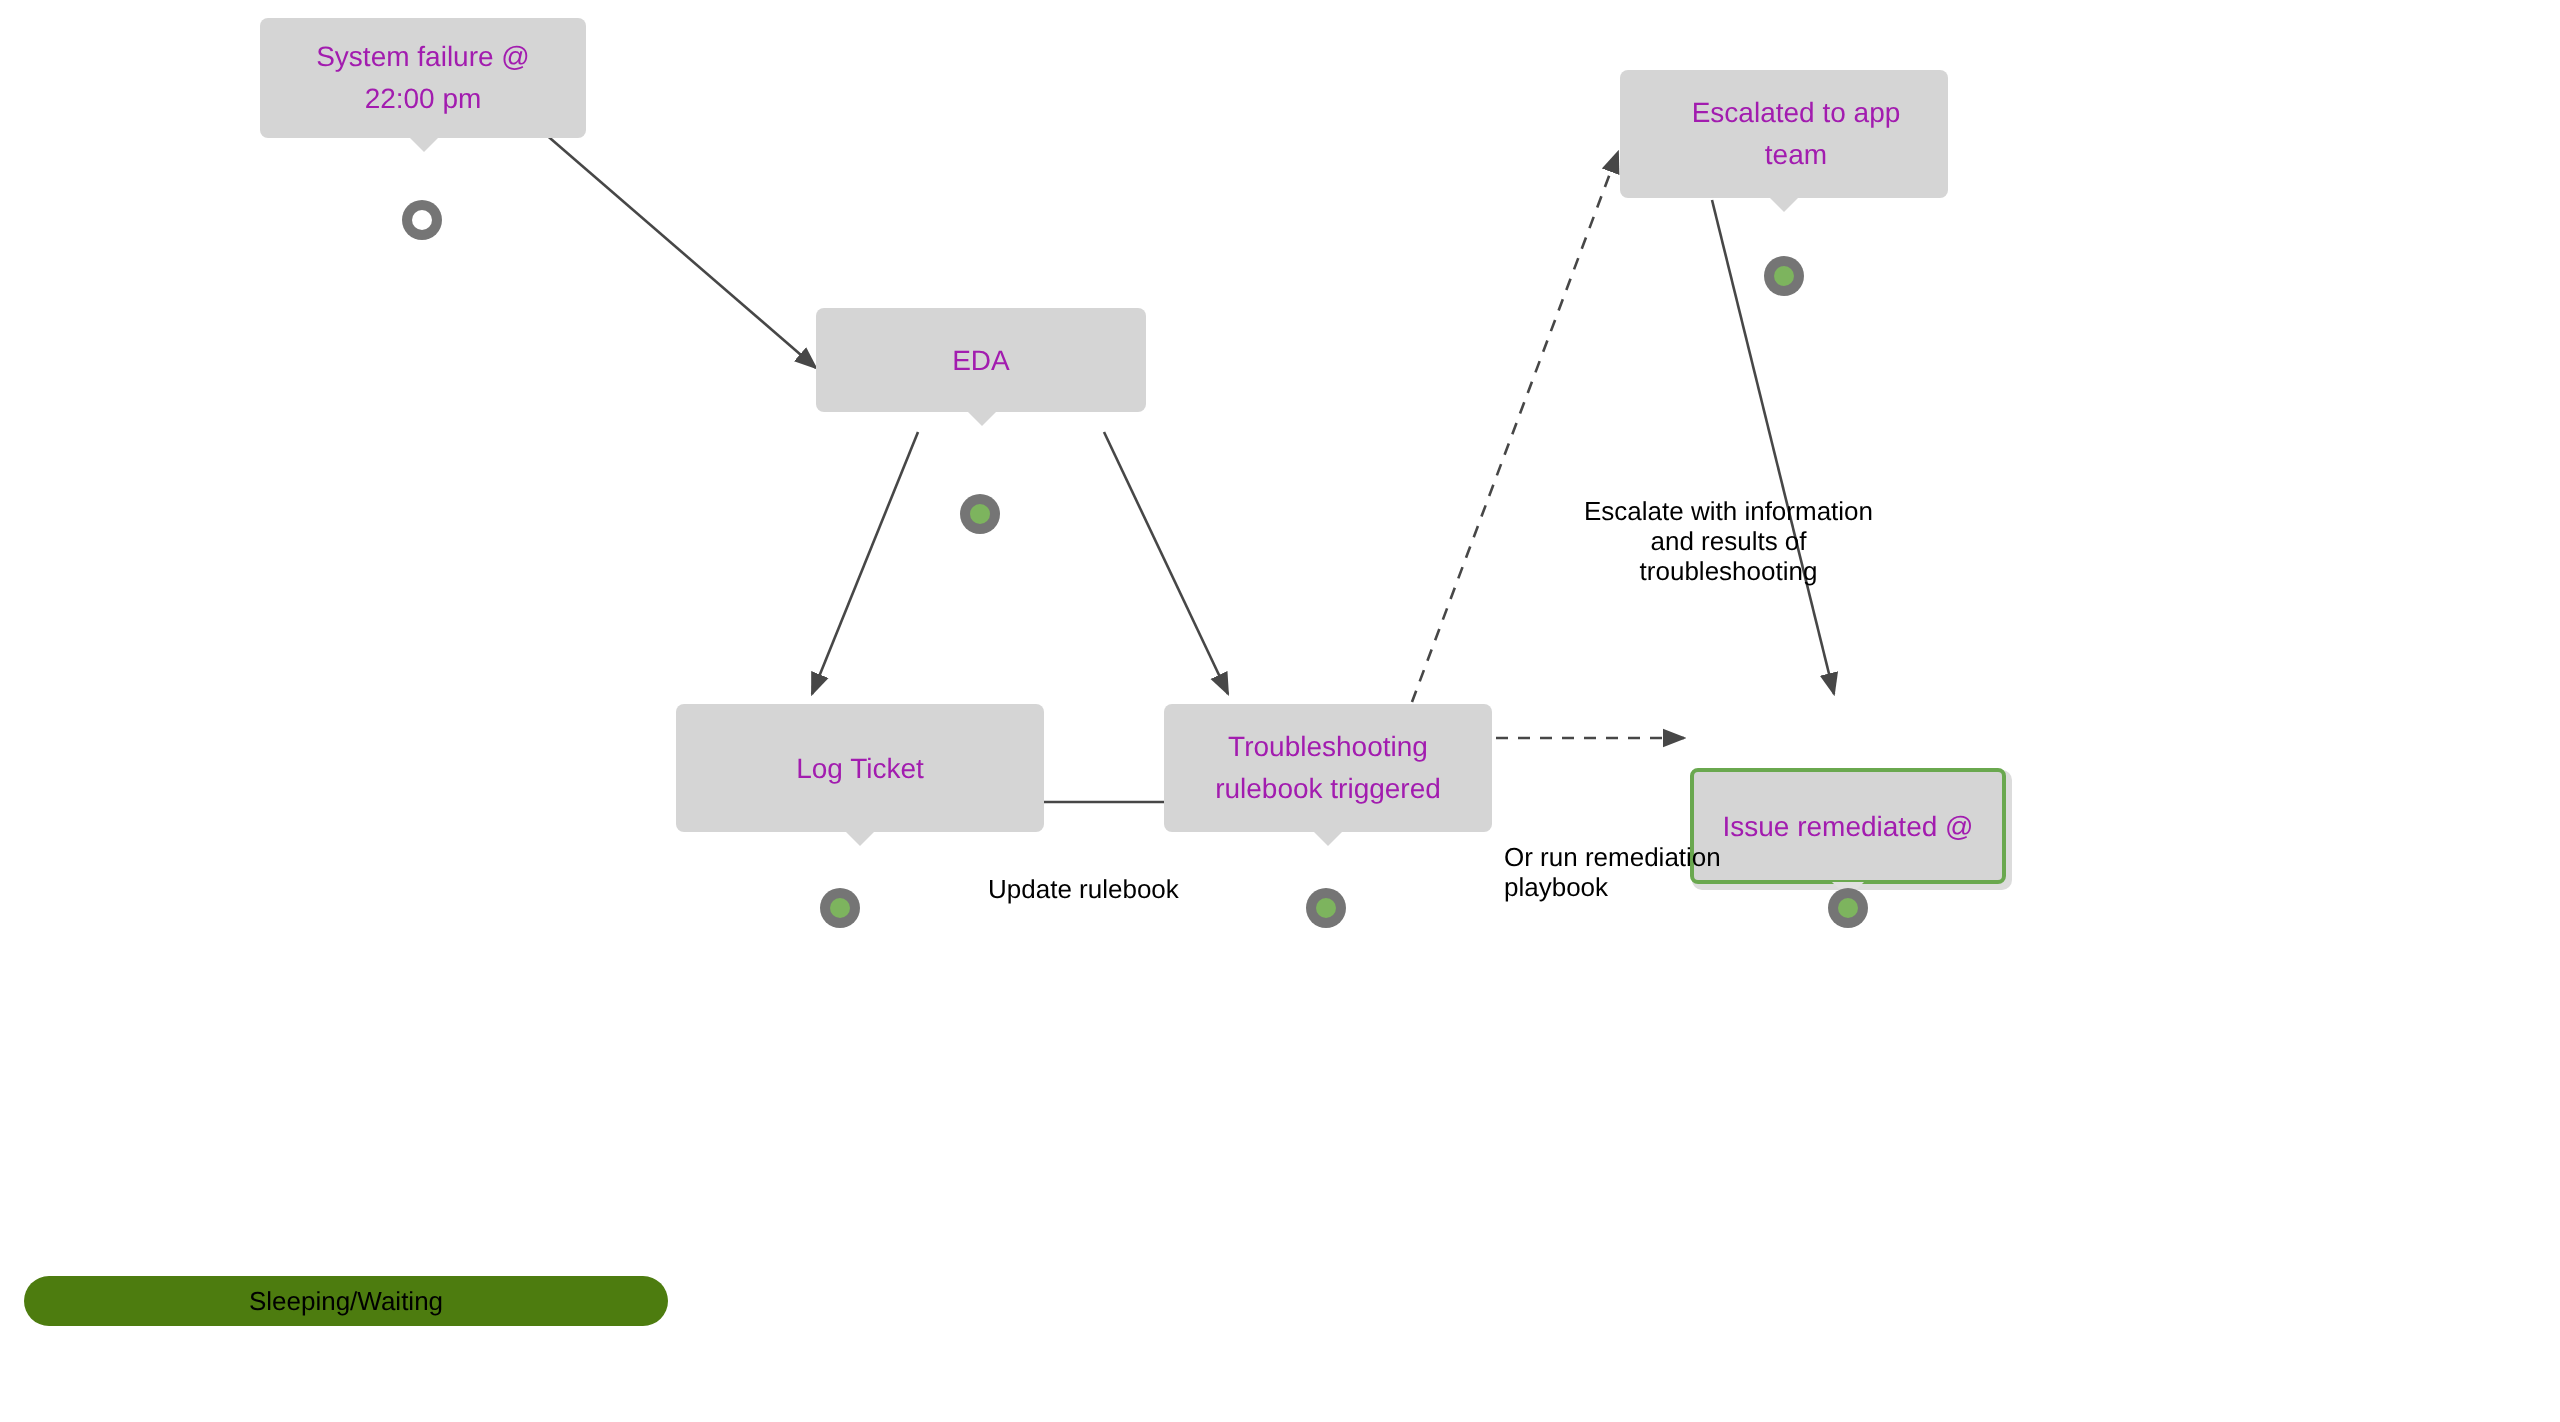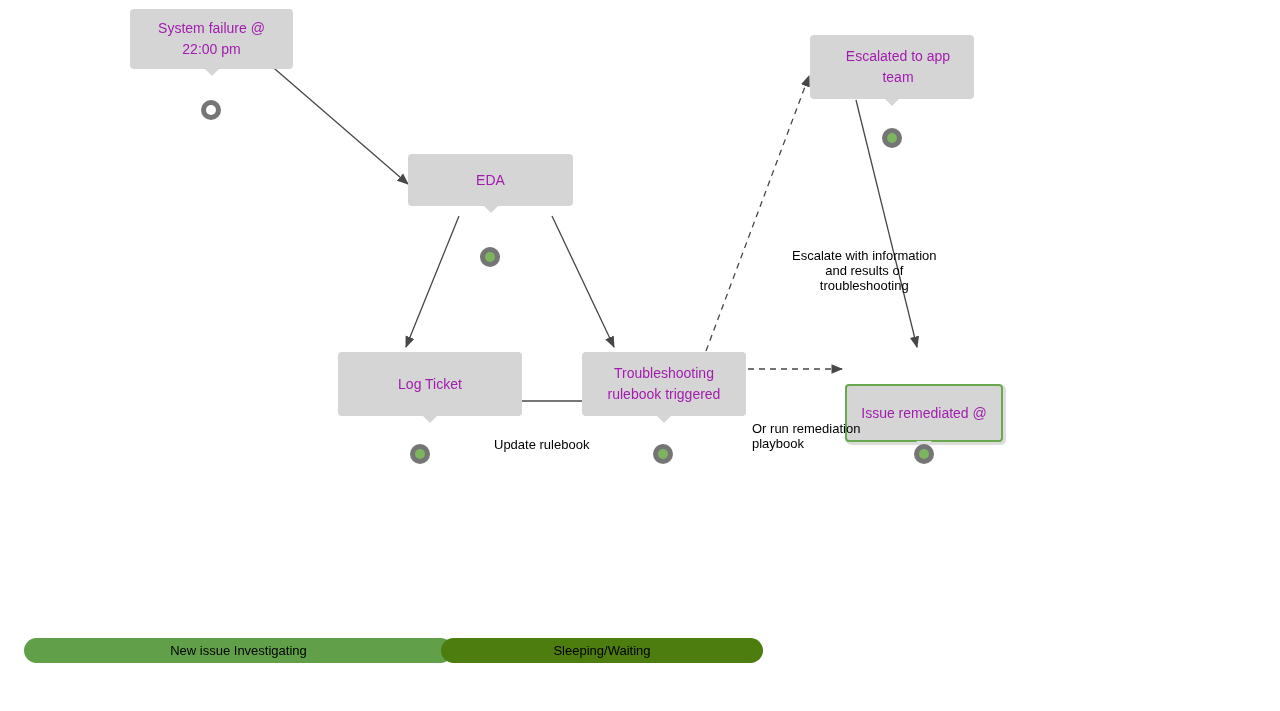--- a/index.html
+++ b/index.html
@@ -168,21 +168,18 @@
   <div class="edge-label" style="left:494px; top:437px;">Update rulebook</div>
 
   <div class="edge-label" style="left:792px; top:248px;text-align:center;">Escalate with information
 and results of
 troubleshooting</div>
 
   <div class="edge-label" style="left:752px; top:421px;">Or run remediation
 playbook</div>
 
   <div class="legend">
-    <div class="seg s0" style="background: rgb(97, 160, 72);">
-      <span>New issue Investigating</span>
-    </div>
     <div class="seg s1" style="background: #4d7c0f;">
       <span>Sleeping/Waiting</span>
     </div>
   </div>
 
 </div>
 
 </body></html>

